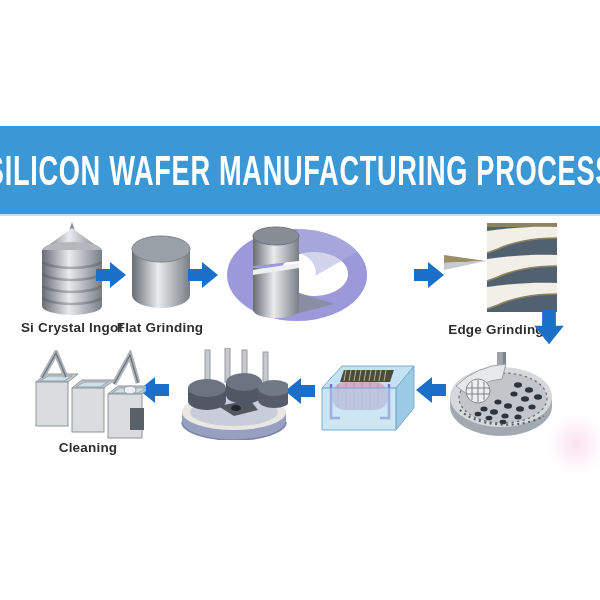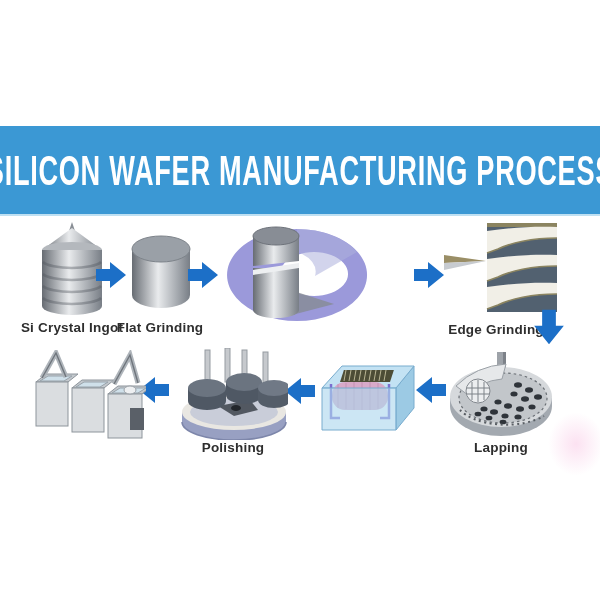--- a/index.html
+++ b/index.html
@@ -126,21 +126,20 @@
         <ellipse cx="70" cy="65" rx="3.6" ry="2.5"></ellipse>
       <ellipse cx="46" cy="60" rx="4" ry="2.8"></ellipse>
         <ellipse cx="36" cy="57" rx="3.6" ry="2.5"></ellipse>
       <ellipse cx="50" cy="50" rx="3.6" ry="2.5"></ellipse>
         <ellipse cx="30" cy="62" rx="3.4" ry="2.3"></ellipse>
       <ellipse cx="41" cy="66" rx="3.4" ry="2.3"></ellipse>
         <ellipse cx="55" cy="70" rx="3.4" ry="2.3"></ellipse>
     </g>
     <path d="M12,58 a51,26 0 0 0 84,6" fill="none" stroke="#585d63" stroke-width="2" stroke-dasharray="2,3.5"></path>
   </svg>
-  <div class="step-label" style="left:441px;top:440px;width:120px">Lapping</div>
 
   <svg class="abs" style="left:416px;top:376px" width="30" height="28" viewBox="0 0 30 28">
     <polygon class="arrow-fill" points="30,8 16,8 16,1 0,14 16,27 16,20 30,20"></polygon>
   </svg>
 
   <svg class="abs" style="left:318px;top:358px" width="98" height="78" viewBox="0 0 98 78">
     <polygon points="78,30 96,8 96,50 78,72" fill="#9ccae4" stroke="#78acce" stroke-width="1"></polygon>
     <polygon points="4,30 78,30 96,8 24,8" fill="#c3e2f3" stroke="#78acce" stroke-width="1"></polygon>
     <rect x="22" y="12" width="50" height="12" fill="#4d4d36" transform="skewX(-18)" transform-origin="22 24"></rect>
     <g stroke="#b9b594" stroke-width="1">
@@ -190,21 +189,20 @@
     <ellipse cx="56" cy="60" rx="5" ry="3" fill="#22262b"></ellipse>
     <g>
       <path d="M8,40 v13 a19,9 0 0 0 38,0 v-13 z" fill="#4f5864"></path>
       <ellipse cx="27" cy="40" rx="19" ry="9" fill="#6b7480"></ellipse>
       <path d="M46,34 v13 a18,9 0 0 0 36,0 v-13 z" fill="#4f5864"></path>
       <ellipse cx="64" cy="34" rx="18" ry="9" fill="#6b7480"></ellipse>
       <path d="M78,40 v12 a16,8 0 0 0 32,0 v-12 z" fill="#545d69"></path>
       <ellipse cx="94" cy="40" rx="16" ry="8" fill="#707986"></ellipse>
     </g>
   </svg>
-  <div class="step-label" style="left:173px;top:440px;width:120px">Polishing</div>
 
   <svg class="abs" style="left:139px;top:376px" width="30" height="28" viewBox="0 0 30 28">
     <polygon class="arrow-fill" points="30,8 16,8 16,1 0,14 16,27 16,20 30,20"></polygon>
   </svg>
 
   <svg class="abs" style="left:34px;top:350px" width="112" height="90" viewBox="0 0 112 90">
     <g stroke="#8e959c" stroke-width="1">
       <g fill="#c3c8cd">
         <polygon points="2,32 34,32 44,24 12,24"></polygon>
         <polygon points="38,38 70,38 80,30 48,30"></polygon>
@@ -225,15 +223,16 @@
       <path d="M8,28 L22,3 L32,27"></path>
       <path d="M80,34 L96,5 L104,33"></path>
     </g>
     <g fill="none" stroke="#6f757c" stroke-width="1.4">
       <path d="M8,28 L22,3 L32,27"></path>
       <path d="M80,34 L96,5 L104,33"></path>
     </g>
     <ellipse cx="96" cy="40" rx="6" ry="4" fill="#eef0f2" stroke="#9aa0a6"></ellipse>
     <rect x="96" y="58" width="14" height="22" fill="#5a6068"></rect>
   </svg>
+  <div class="step-label" style="left:28px;top:440px;width:120px">Cleaning</div>
 
   <div class="watermark"></div>
 </div>
 
 </body></html>

